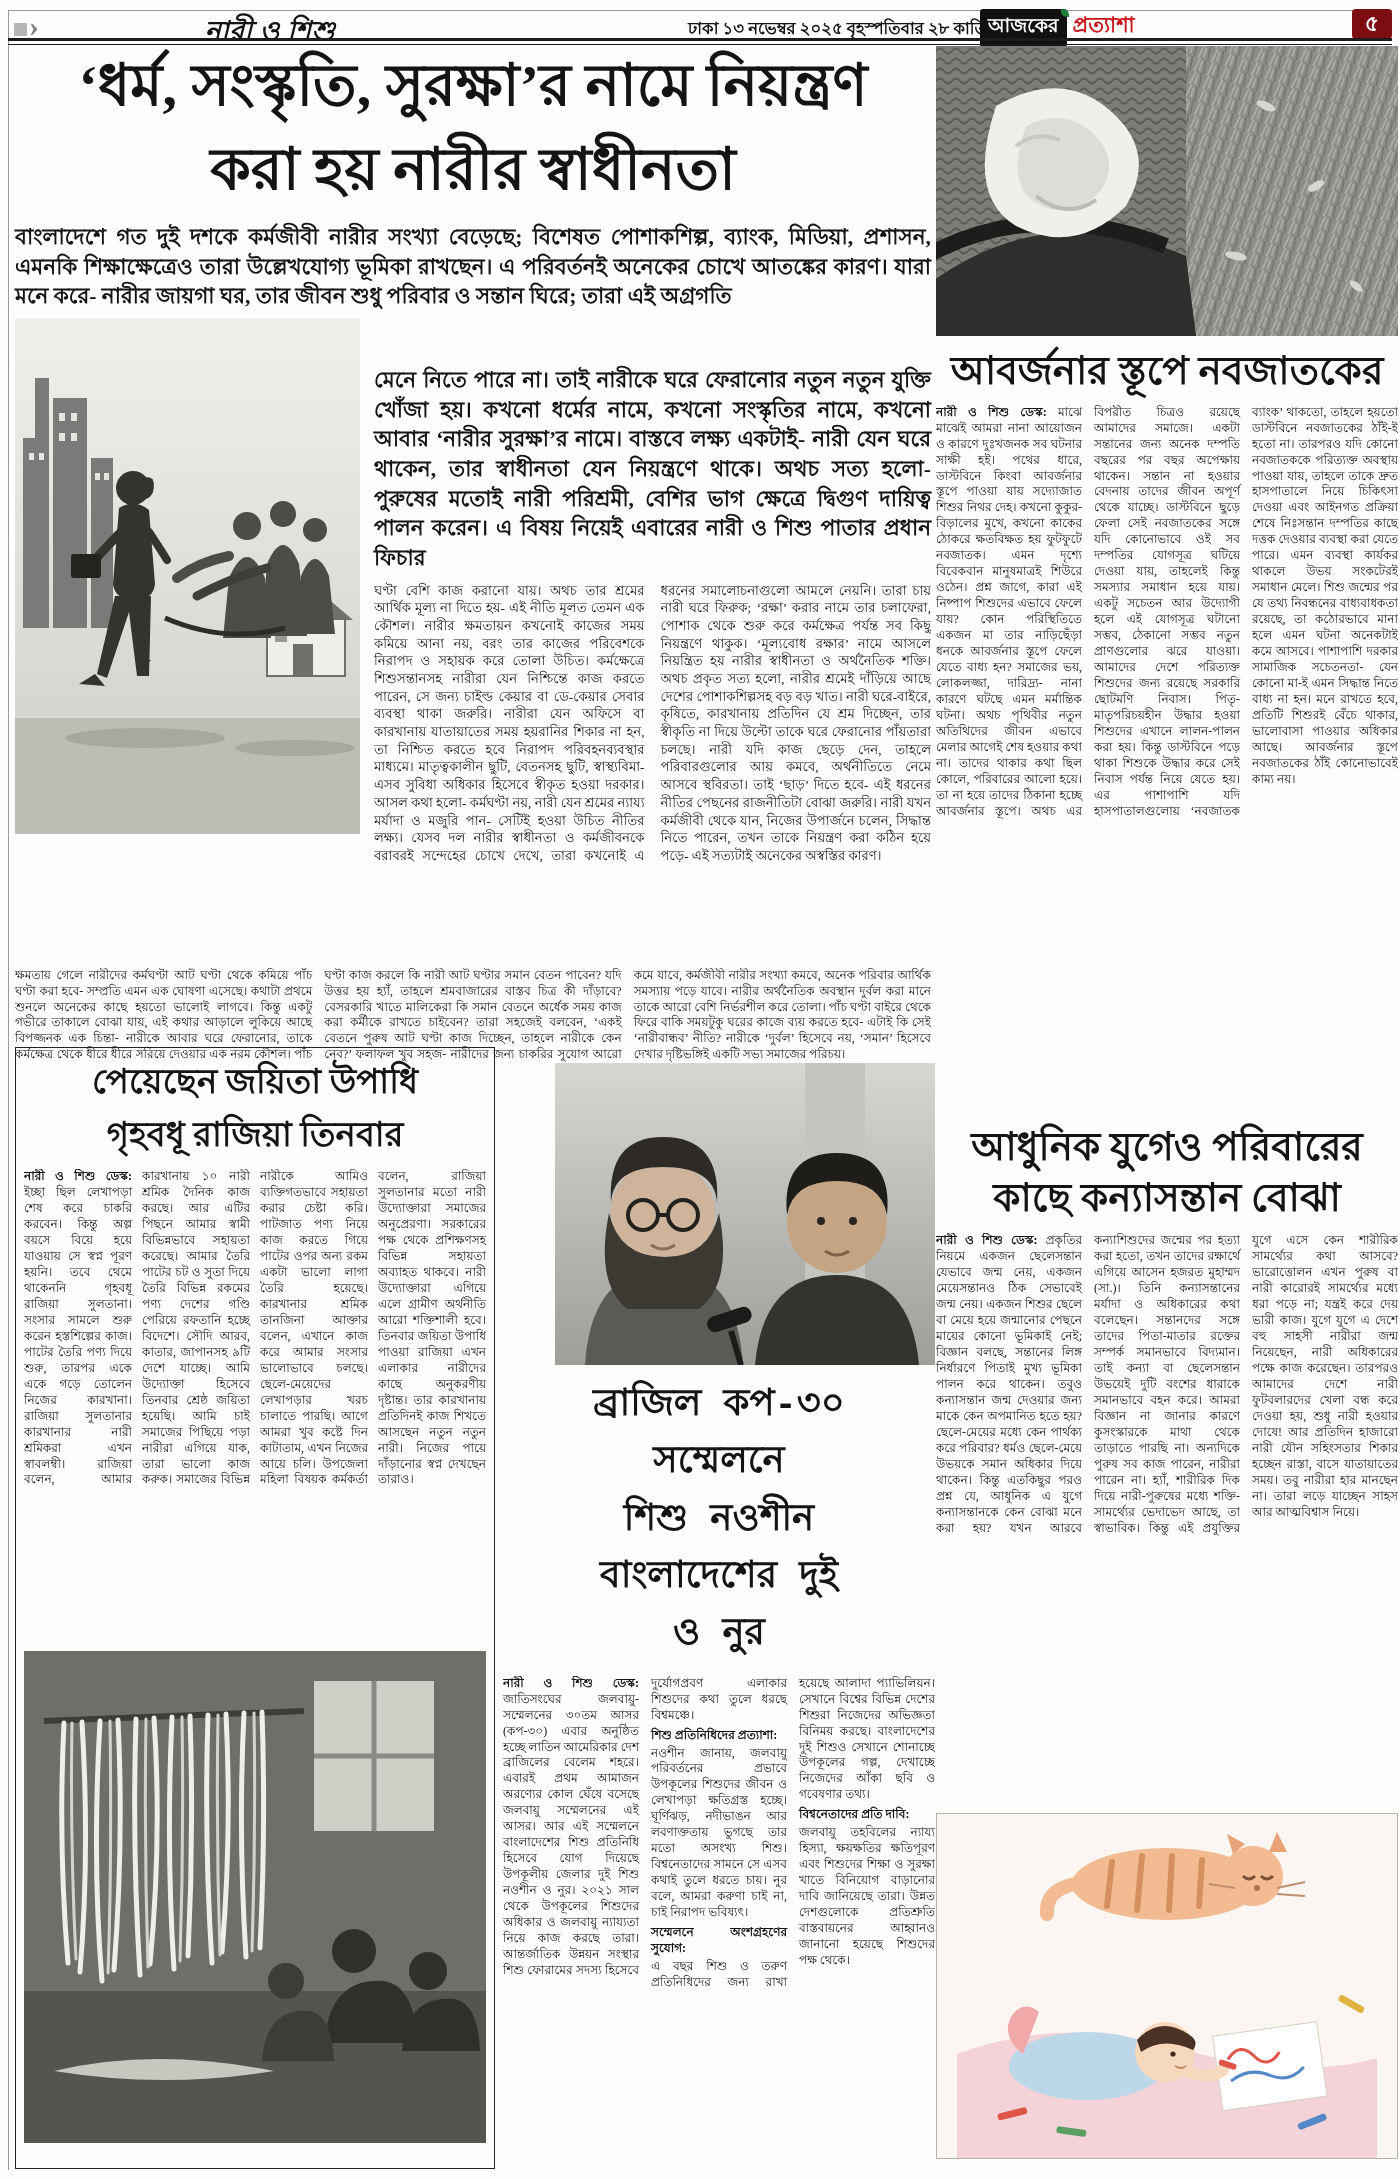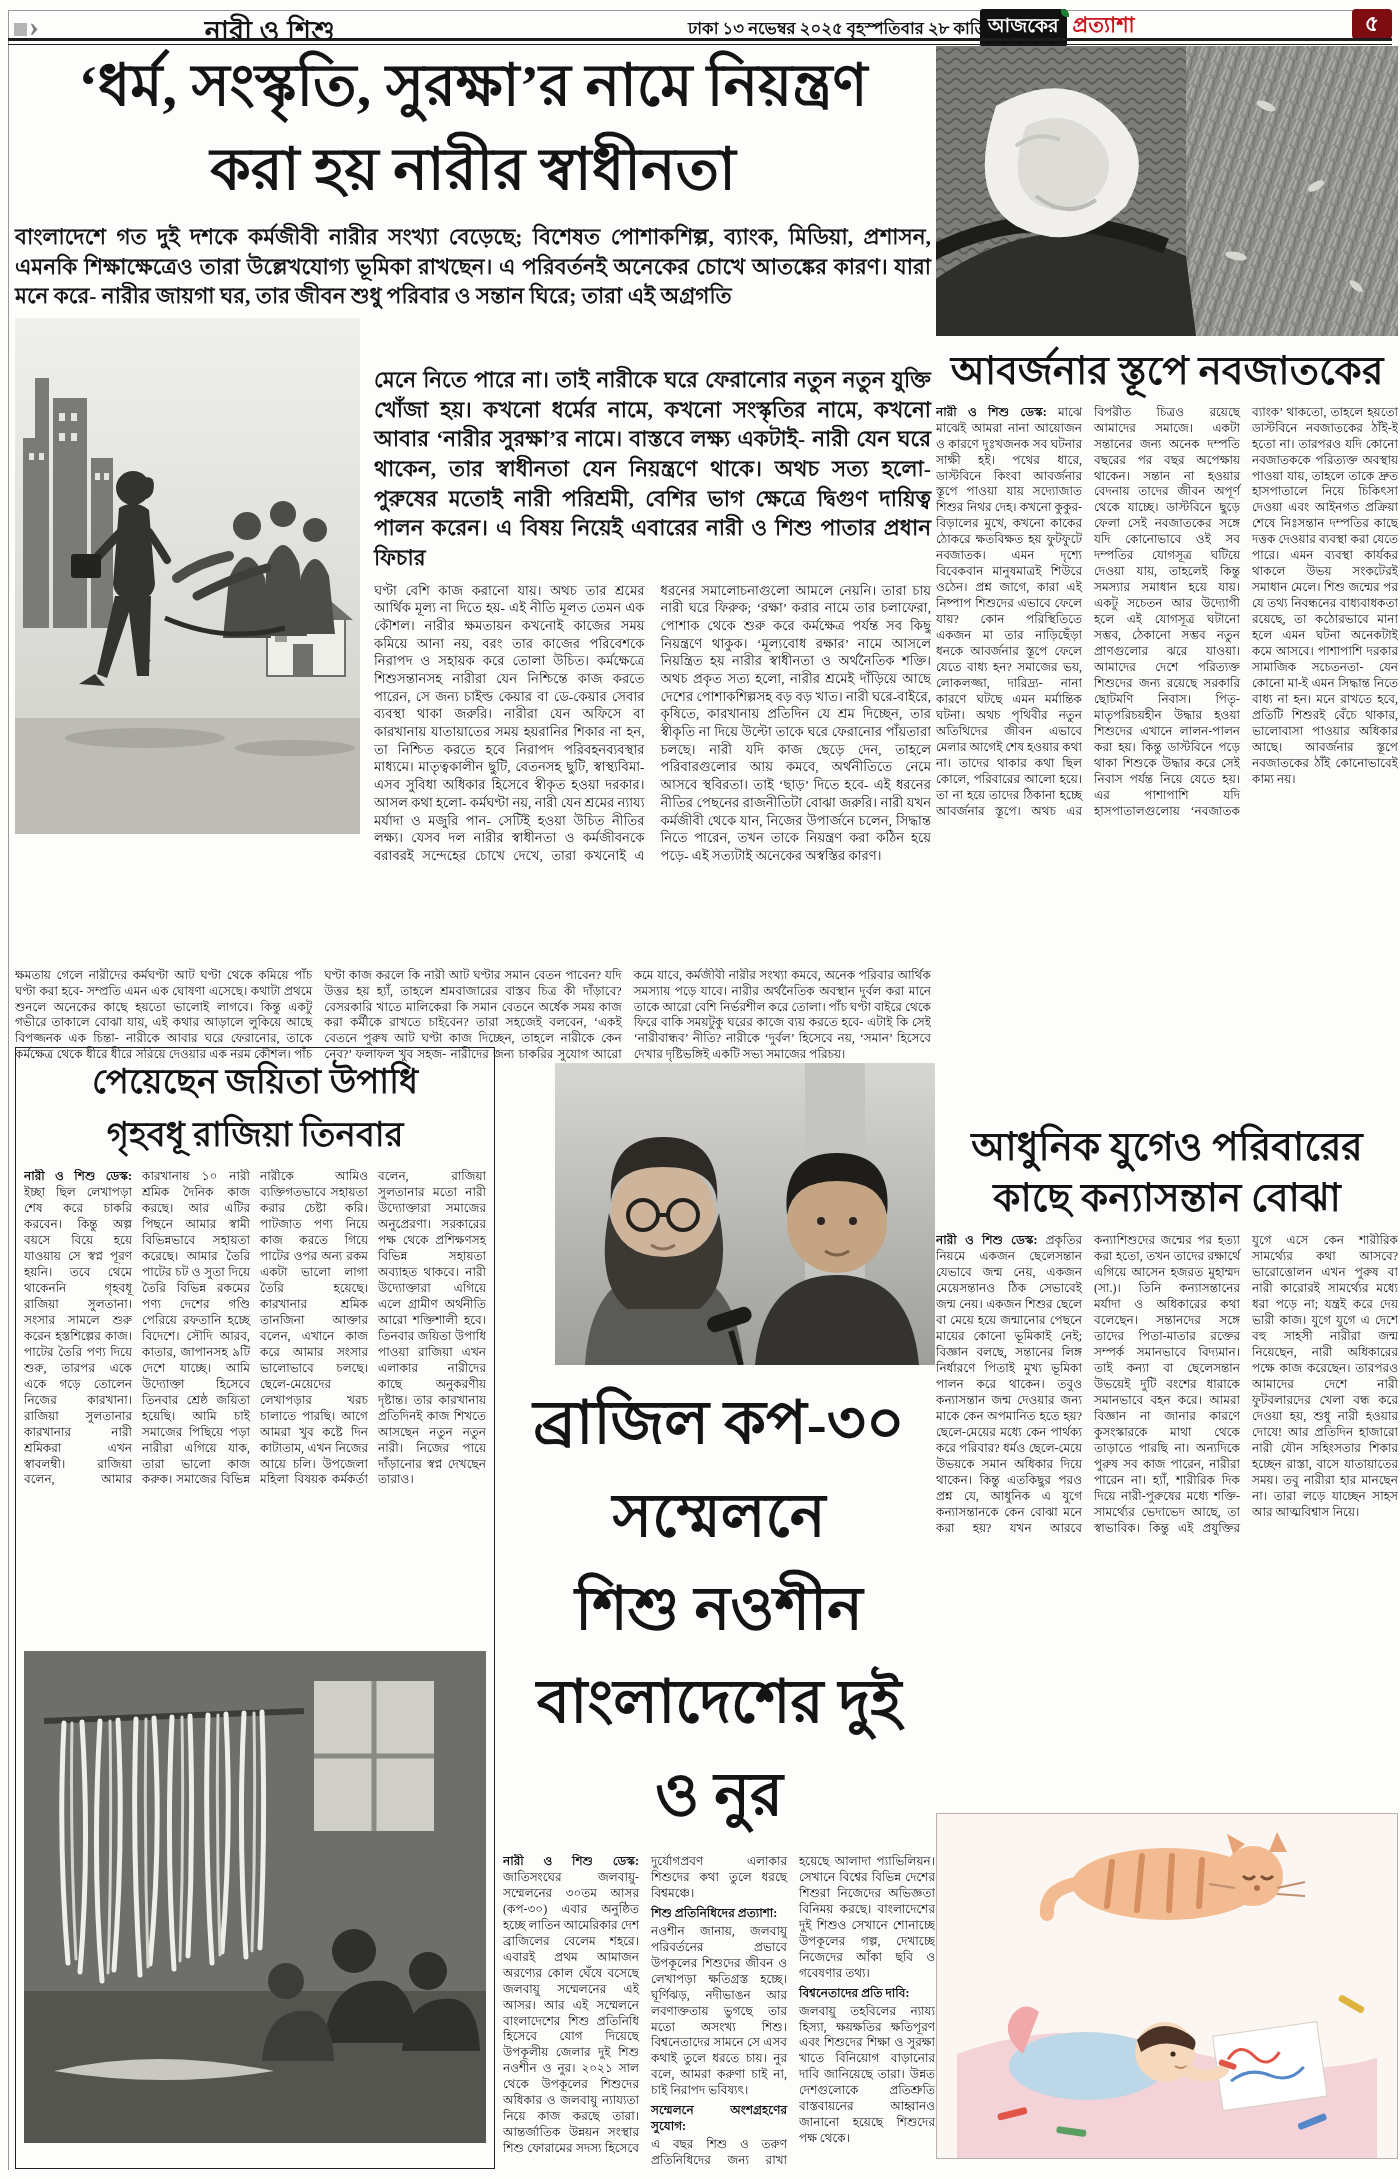--- a/index.html
+++ b/index.html
@@ -6,37 +6,37 @@
   #page{
     position:relative; width:1400px; height:2179px; margin:0 auto;
     background:#fdfdfb; color:#141414; overflow:hidden;
     font-family:"Liberation Serif", serif;
   }
   .abs{position:absolute;}
   .rule{background:#1c1c1c;}
   .hairline{background:#9a9a9a;}
 
   
-  .section-title{font-size:27px; font-weight:bold; letter-spacing:.5px;}
+  .section-title{font-size:27px; font-weight:bold; letter-spacing:.5px;font-style:italic;}
   .dateline{font-size:16.5px; font-weight:600;}
   .logo-black{background:#111; color:#fff; font-weight:bold; font-size:19px;
     padding:2px 8px 4px; border-radius:3px; display:inline-block;}
   .logo-red{color:#c8161d; font-weight:bold; font-size:21px; display:inline-block; margin-left:4px;}
   .leaf{display:inline-block; width:8px; height:8px; background:#1e7e34; border-radius:0 70% 0 70%;
     vertical-align:top; margin-left:-6px;}
   .pagenum-box{background:#7e0d12; color:#fff; font-weight:bold; font-size:22px;
     width:40px; height:30px; text-align:center; line-height:30px; border-radius:4px;}
   .chev{color:#7d7d7d; font-size:30px; line-height:22px; font-weight:bold;}
   .chev-block{width:13px;height:13px;background:#b5b5b5;display:inline-block;margin-right:2px;}
 
   
   .h-feature{font-size:58px; font-weight:bold; text-align:center; line-height:1.44;}
   .h-big{font-size:39px; font-weight:bold; text-align:center; line-height:1.30;}
   .h-box{font-size:34px; font-weight:bold; text-align:center; line-height:1.55;}
-  .h-cop{font-size:60px; font-weight:bold; text-align:center; line-height:1.55;}
+  .h-cop{font-size:37px; font-weight:bold; text-align:center; line-height:1.55;font-family:Liberation Mono, monospace;}
 
   
   .intro{font-size:21.5px; font-weight:600; line-height:1.38; text-align:justify;margin-top:48px;}
   .body-md{font-size:13.2px; line-height:1.34; text-align:justify;}
   .body-sm{font-size:12px; line-height:1.33; text-align:justify;}
   .cols2{column-count:2; column-gap:16px;}
   .cols3{column-count:3; column-gap:12px;}
   .cols4{column-count:4; column-gap:10px;}
   .clip{overflow:hidden;}
   .lead{font-weight:bold;}

